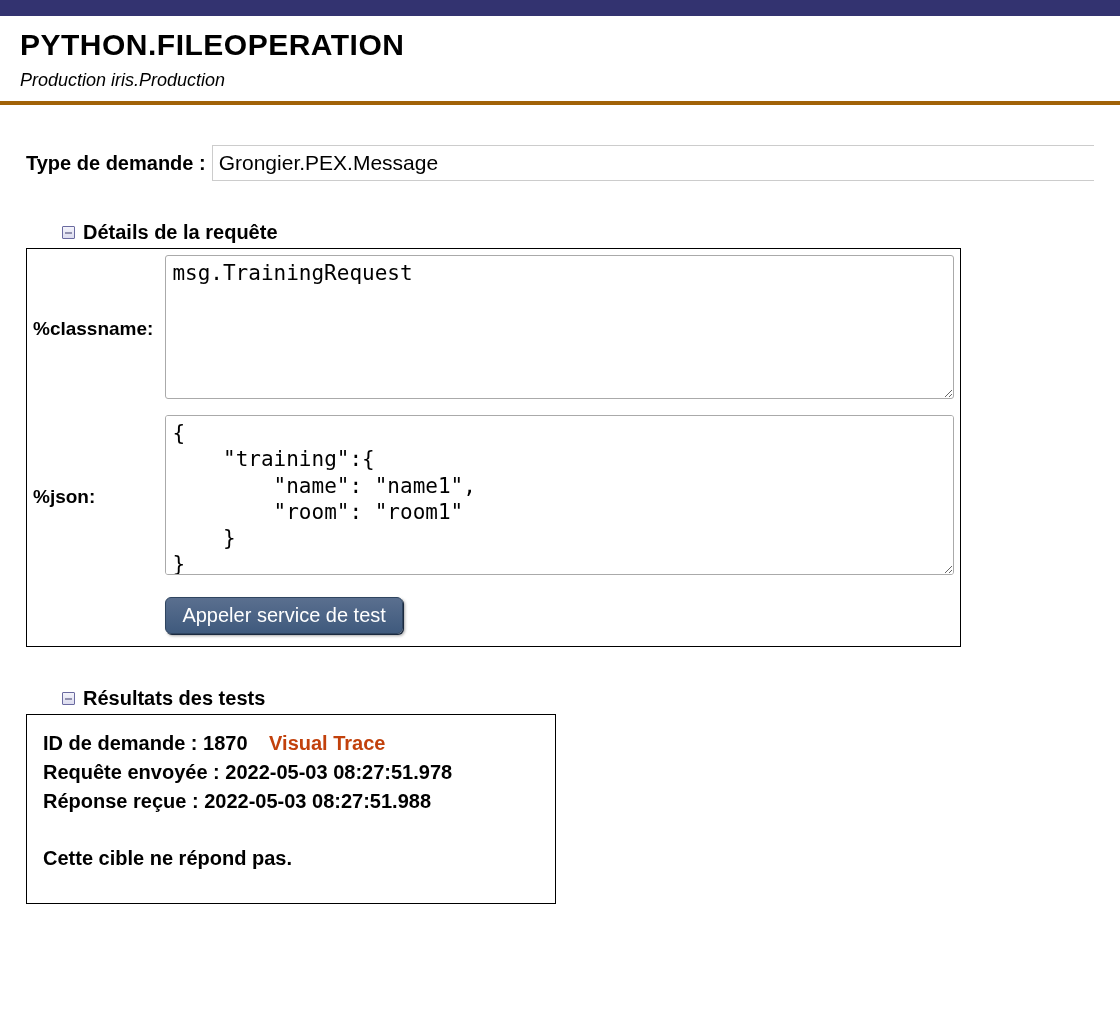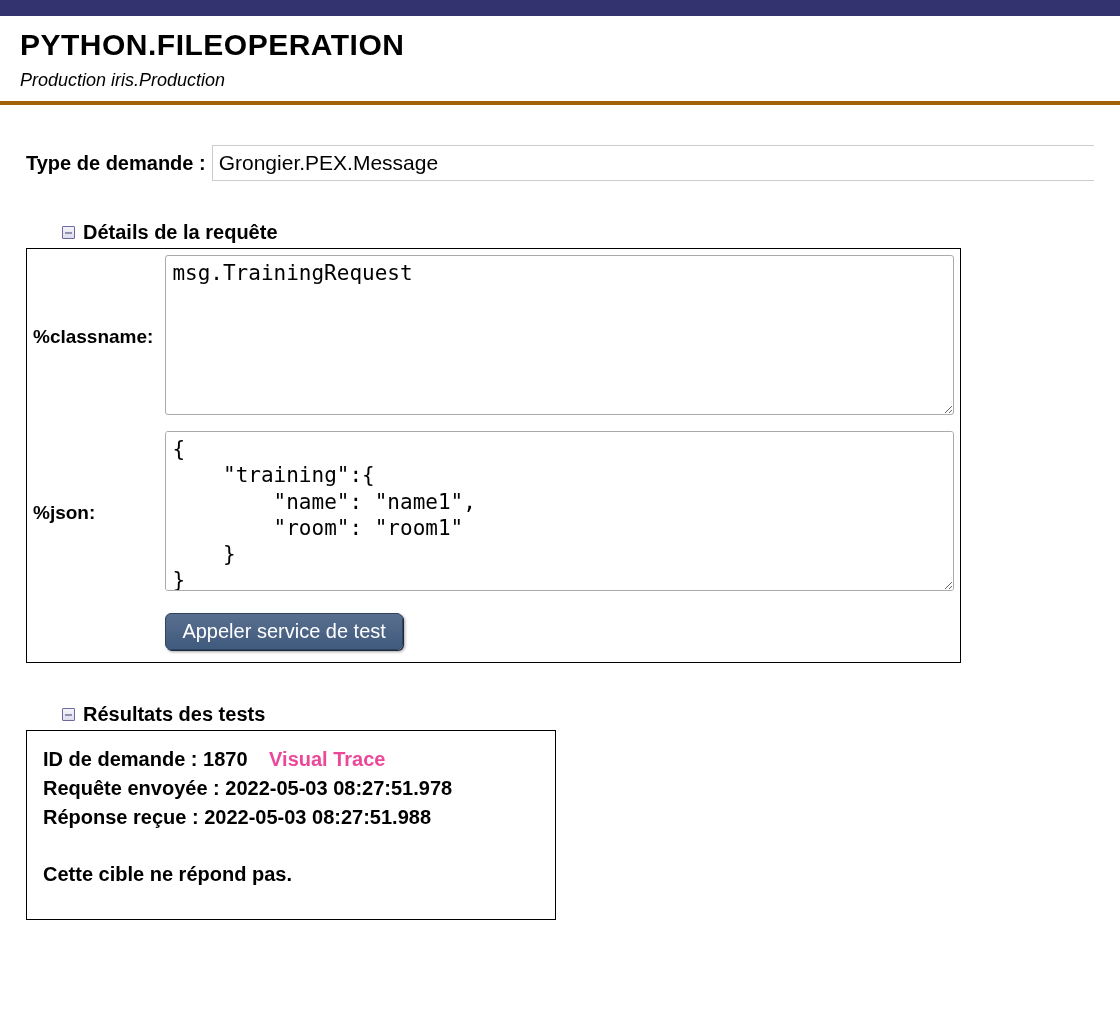--- a/index.html
+++ b/index.html
@@ -110,21 +110,21 @@
     width: 100%;
     font-family: "Menlo", "Consolas", monospace;
     font-size: 21px;
     padding: 4px 6px;
     border: 1px solid #aaa;
     border-radius: 3px;
     resize: both;
     background: #fff;
     line-height: 1.25;
   }
-  .ta-classname { height: 160px; }
+  .ta-classname { height: 144px; }
   .ta-json { height: 160px; }
   .call-btn {
     background: linear-gradient(#5a6f8f, #3f5a7d);
     color: #fff;
     border: 1px solid #2f4560;
     border-radius: 6px;
     padding: 6px 16px;
     font-size: 20px;
     font-family: "Helvetica Neue", Arial, sans-serif;
     cursor: pointer;
@@ -133,21 +133,21 @@
   }
   .results-box {
     border: 1px solid #000;
     width: 530px;
     padding: 14px 16px 30px 16px;
     font-size: 20px;
     font-weight: 700;
     line-height: 1.45;
   }
   .results-box .session-line .link {
-    color: #ec4899;
+    color: #c2410c;
     font-weight: 700;
     margin-left: 16px;
     cursor: pointer;
   }
   .results-note {
     margin-top: 28px;
   }
   .gap { height: 40px; }
 </style>
 </head>

